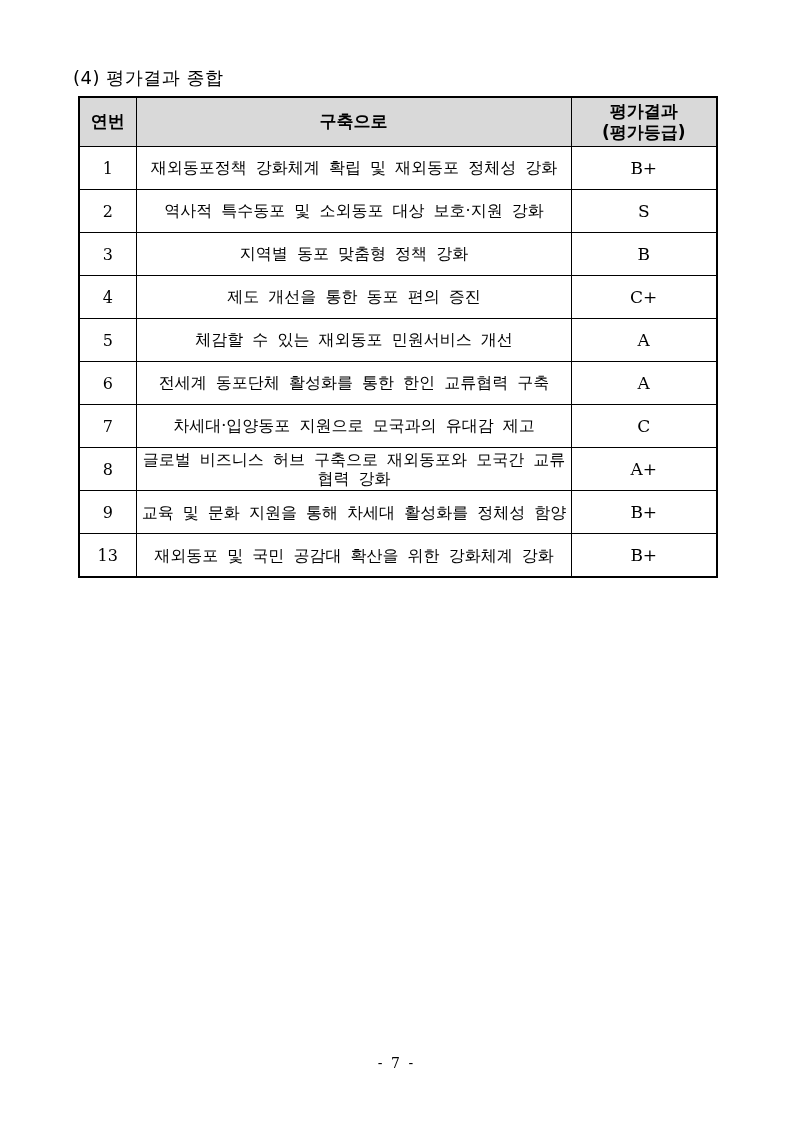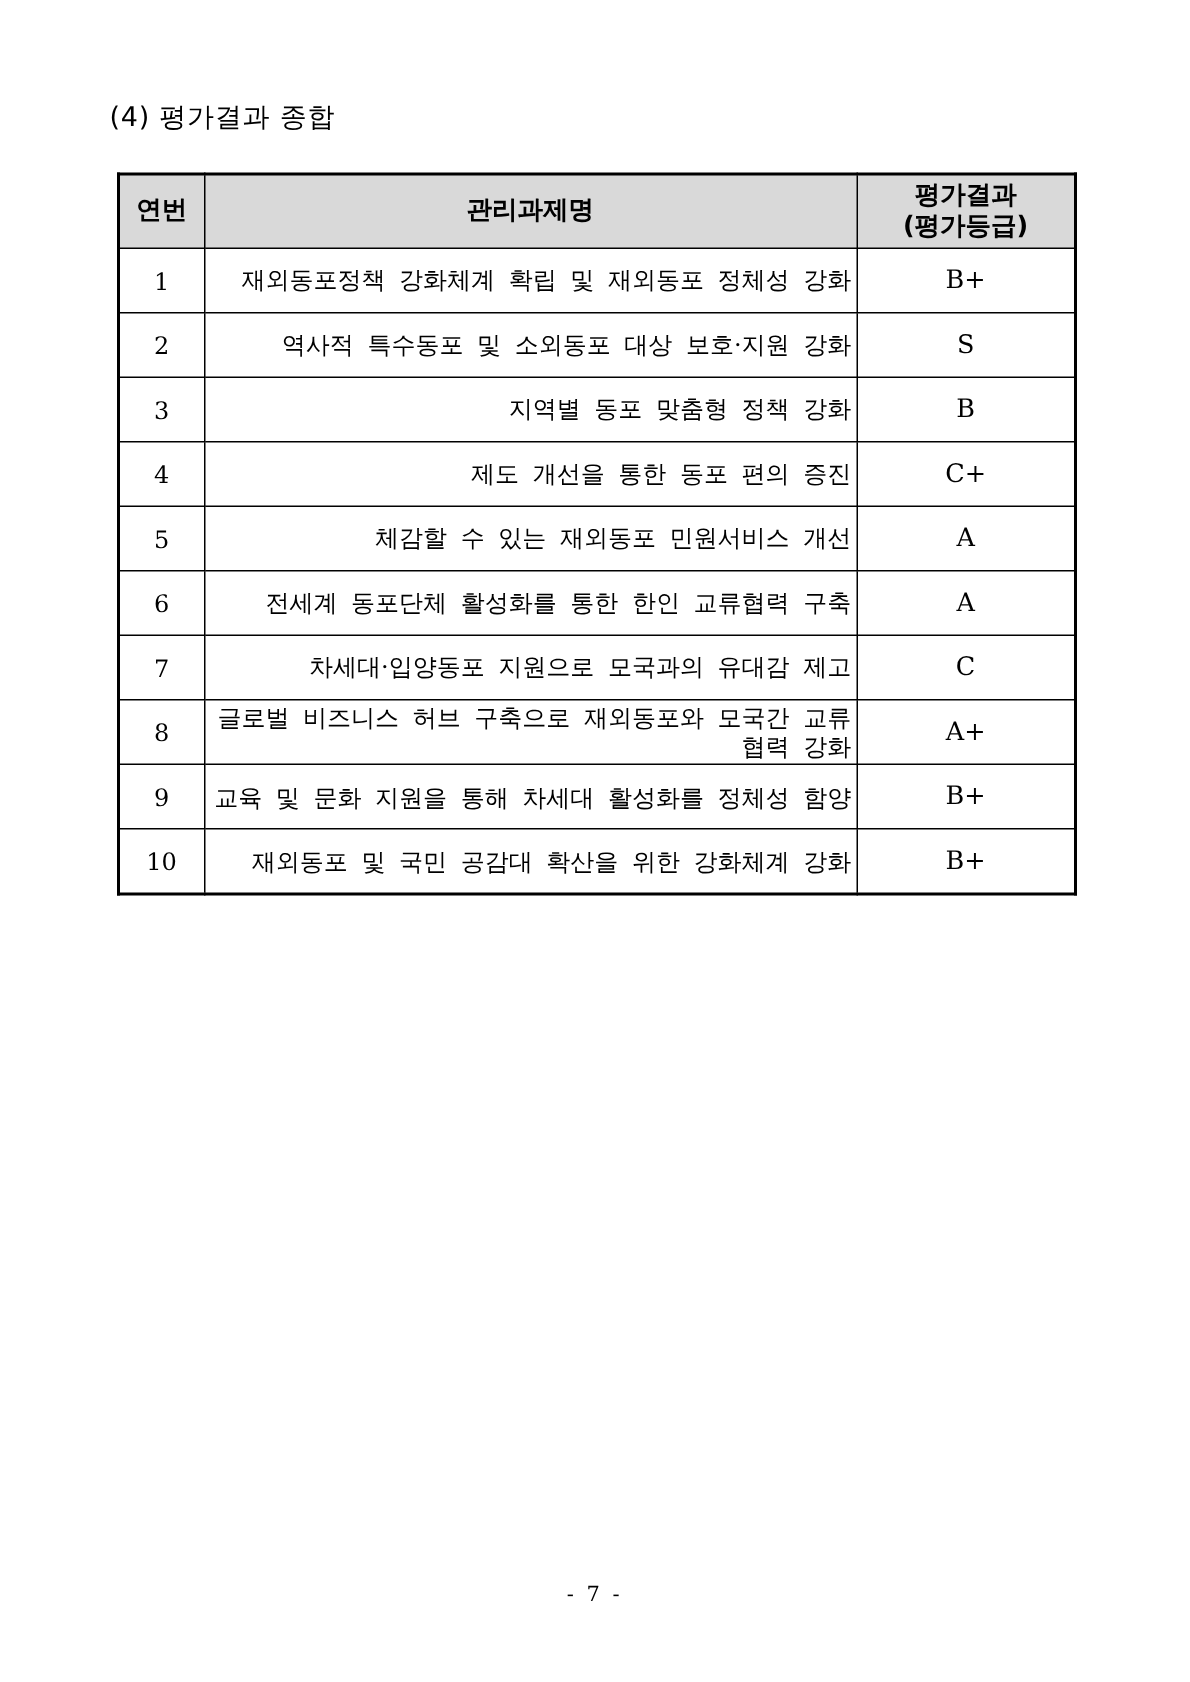--- a/index.html
+++ b/index.html
@@ -22,21 +22,21 @@
     top: 66px;
     font-family: "DejaVu Sans", "Liberation Sans", sans-serif;
     font-size: 18px;
     font-weight: normal;
     letter-spacing: 0.5px;
     white-space: nowrap;
   }
   table.eval-table {
     position: absolute;
     left: 78px;
-    top: 115px;
+    top: 96px;
     width: 640px;
     border-collapse: collapse;
     table-layout: fixed;
     padding-left: 25px;
   }
   table.eval-table, table.eval-table th, table.eval-table td {
     border: 1px solid #000000;
   }
   table.eval-table {
     border: 2px solid #000000;
@@ -57,21 +57,21 @@
   .col-task  { width: 435px; }
   .col-grade { width: 146px; }
   td.c-no {
     height: 42px;
     text-align: center;
     vertical-align: middle;
     font-size: 16px;
     padding: 0;
   }
   td.c-task {
-    text-align: right;
+    text-align: center;
     vertical-align: middle;
     font-size: 16px;
     word-spacing: 4px;
     line-height: 1.2;
     padding: 2px 3px 2px 4px;
   }
   td.c-grade {
     text-align: center;
     vertical-align: middle;
     font-size: 17px;
@@ -96,21 +96,21 @@
 
   <table class="eval-table">
     <colgroup>
       <col class="col-no">
       <col class="col-task">
       <col class="col-grade">
     </colgroup>
     <thead>
       <tr>
         <th class="h-cell">연번</th>
-        <th class="h-cell">관리과제명</th>
+        <th class="h-cell">구축으로</th>
         <th class="h-cell">평가결과
 (평가등급)</th>
       </tr>
     </thead>
     <tbody>
     <tr>
       <td class="c-no">1</td>
       <td class="c-task">재외동포정책 강화체계 확립 및 재외동포 정체성 강화</td>
       <td class="c-grade">B+</td>
     </tr>
@@ -157,21 +157,21 @@
       <td class="c-grade">A+</td>
     </tr>
 
     <tr>
       <td class="c-no">9</td>
       <td class="c-task">교육 및 문화 지원을 통해 차세대 활성화를 정체성 함양</td>
       <td class="c-grade">B+</td>
     </tr>
 
     <tr>
-      <td class="c-no">10</td>
+      <td class="c-no">13</td>
       <td class="c-task">재외동포 및 국민 공감대 확산을 위한 강화체계 강화</td>
       <td class="c-grade">B+</td>
     </tr>
   </tbody>
   </table>
 
   <div class="page-number">- 7 -</div>
 
 </div>
 

